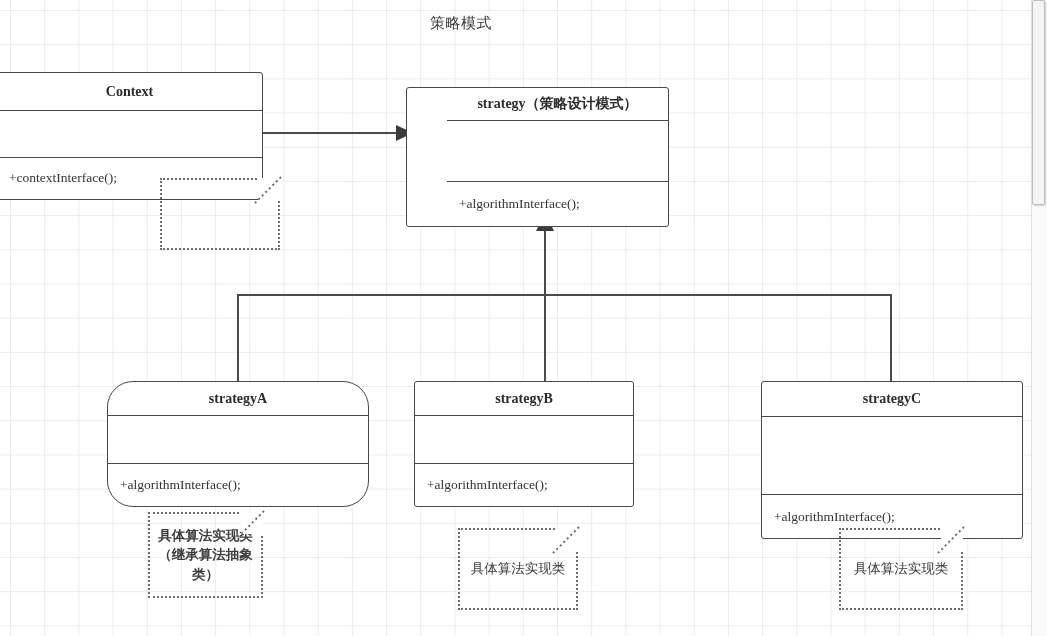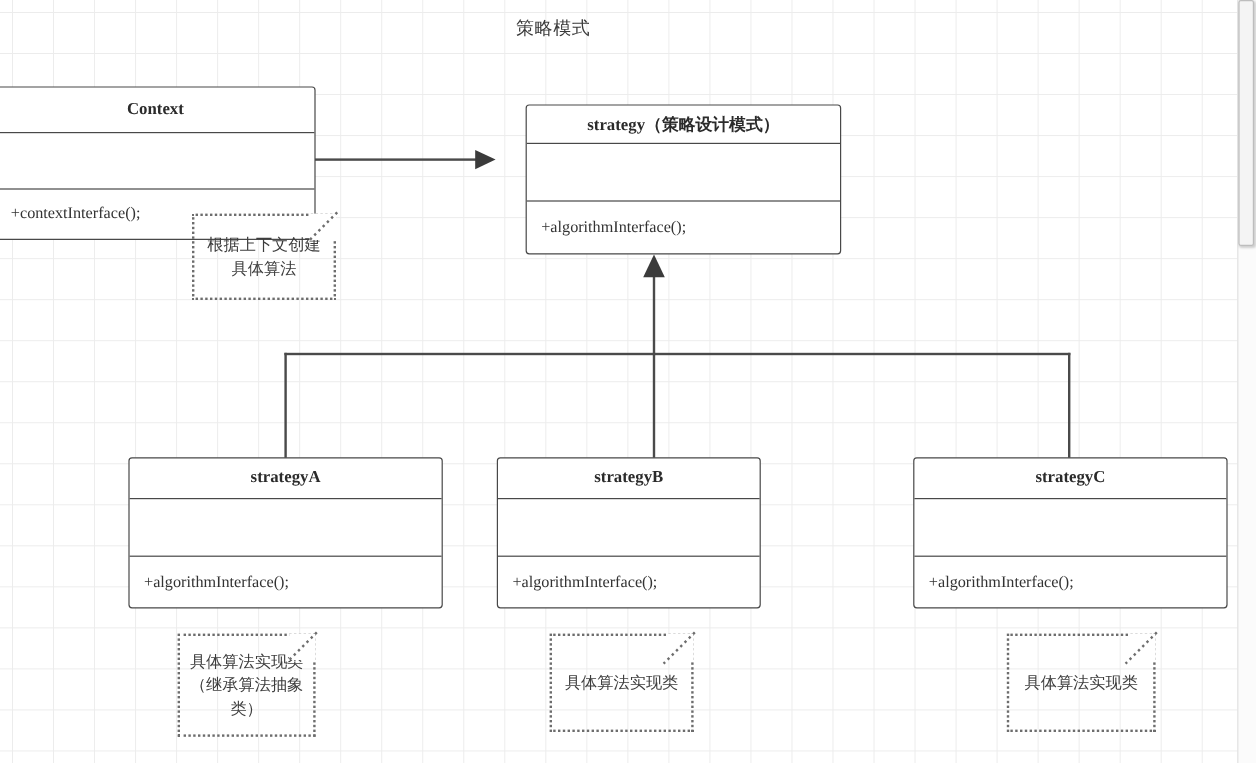--- a/index.html
+++ b/index.html
@@ -68,28 +68,28 @@
     padding-left: 12px;
     white-space: nowrap;
   }
 
   
   #class-context      { left: -4px;  top: 72px;  width: 267px; height: 128px; }
   #class-context .uml-name  { height: 38px; }
   #class-context .uml-attrs { height: 46px; }
   #class-context .uml-ops   { height: 42px; }
 
-  #class-strategy     { left: 438px; top: 87px;  width: 263px; height: 125px; }
+  #class-strategy     { left: 406px; top: 87px;  width: 263px; height: 140px; padding-left: 40px; }
   #class-strategy .uml-name  { height: 32px; }
   #class-strategy .uml-attrs { height: 47px; }
   #class-strategy .uml-ops   { height: 44px; }
 
-  #class-strategya    { left: 107px; top: 381px; width: 262px; height: 126px; }
+  #class-strategya    { left: 107px; top: 381px; width: 262px; height: 126px; border-radius: 26px; }
   #class-strategyb    { left: 414px; top: 381px; width: 220px; height: 126px; }
-  #class-strategyc    { left: 761px; top: 381px; width: 262px; height: 126px; }
+  #class-strategyc    { left: 761px; top: 381px; width: 262px; height: 158px; }
   .leaf .uml-name  { height: 34px; }
   .leaf .uml-attrs { height: 47px; }
   .leaf .uml-ops   { height: 43px; }
 
   
   .uml-note {
     position: absolute;
     box-sizing: border-box;
     border: 2px dotted #6d6d6d;
     background: transparent;
@@ -120,21 +120,21 @@
     position: absolute;
     top: -3px;
     right: -3px;
     width: 26px;
     height: 26px;
     overflow: visible;
     pointer-events: none;
   }
 
   #note-context   { left: 160px; top: 178px; width: 120px;  height: 72px; }
-  #note-a         { left: 148px; top: 528px; width: 115px;  height: 86px; }
+  #note-a         { left: 148px; top: 512px; width: 115px;  height: 86px; font-weight: bold; }
   #note-b         { left: 458px; top: 528px; width: 120px;  height: 82px; }
   #note-c         { left: 839px; top: 528px; width: 124px;  height: 82px; }
 
   
   .line {
     position: absolute;
     background: #4a4a4a;
   }
   .line.h { height: 2px; }
   .line.v { width: 2px; }
@@ -221,21 +221,20 @@
     <div class="uml-ops">+algorithmInterface();</div>
   </div>
 
   <div class="uml-class leaf" id="class-strategyc">
     <div class="uml-name">strategyC</div>
     <div class="uml-attrs"></div>
     <div class="uml-ops">+algorithmInterface();</div>
   </div>
 
   <div class="uml-note" id="note-context">
-    <span class="note-text">根据上下文创建具体算法</span>
     <span class="fold-cover"></span>
     <svg class="fold-diag" viewBox="0 0 26 26">
       <line x1="26" y1="0" x2="0" y2="26" stroke="#6d6d6d" stroke-width="2" stroke-dasharray="2 3"></line>
     </svg>
   </div>
 
   <div class="uml-note" id="note-a">
     <span class="note-text">具体算法实现类（继承算法抽象类）</span>
     <span class="fold-cover"></span>
     <svg class="fold-diag" viewBox="0 0 26 26">

